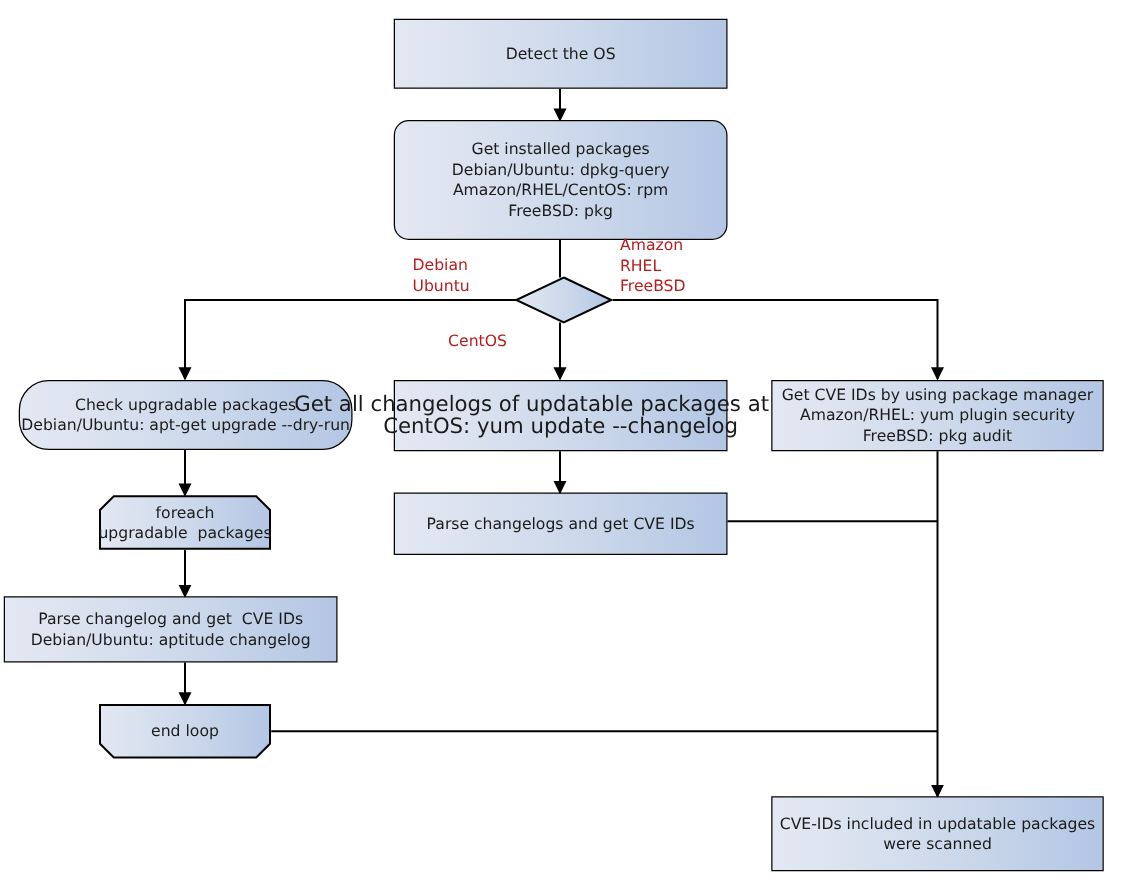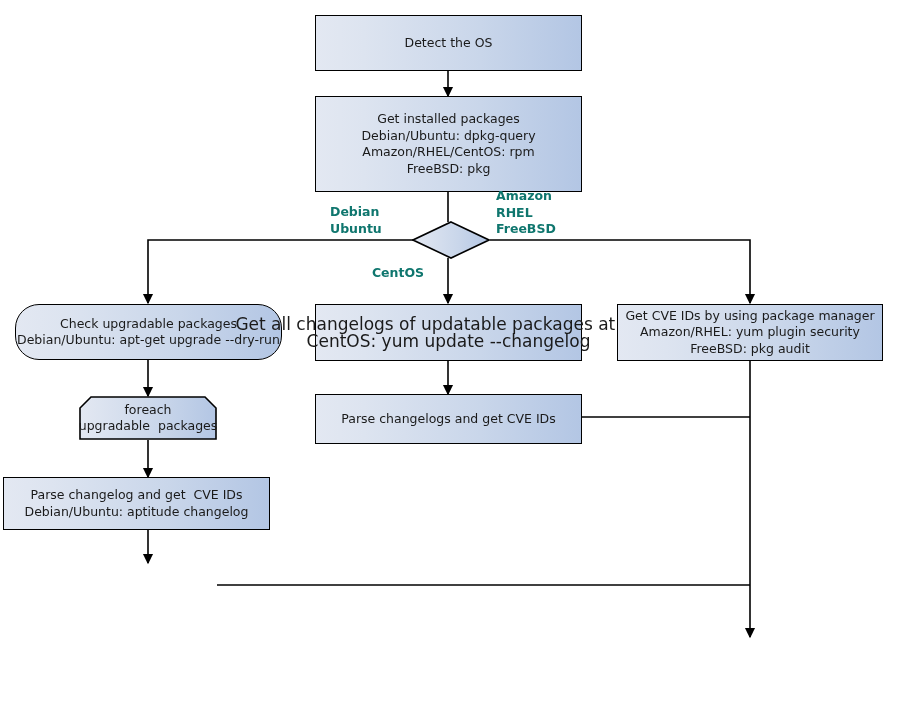--- a/index.html
+++ b/index.html
@@ -59,25 +59,24 @@
     top: 0;
   }
   .diamond-wrap {
     position: absolute;
     z-index: 2;
   }
   .edge-label {
     position: absolute;
     font-size: 12.5px;
     line-height: 16.5px;
-    color: #0f766e;
+    color: #b91c1c;
     white-space: pre;
     text-align: center;
     z-index: 3;
-    font-weight: bold;
   }
 </style>
 </head>
 <body>
 
 <div id="canvas">
 
   <svg id="connectors" viewBox="0 0 898 712" width="898" height="712">
     <defs>
       <marker id="arrow" viewBox="0 0 12 12" refX="9.6" refY="6" markerWidth="7.2" markerHeight="7.2" orient="auto-start-reverse">
@@ -109,21 +108,21 @@
       <path d="M 582 417 L 750 417"></path>
 
       <path d="M 217 585 L 750 585"></path>
     </g>
   </svg>
 
   <div class="node proc" style="left:315px; top:15px; width:267px; height:56px;">
     <span>Detect the OS</span>
   </div>
 
-  <div class="node proc" style="left:315px; top:96px; width:267px; height:96px;">
+  <div class="node proc" style="left:315px; top:96px; width:267px; height:96px;border-radius:12px;">
     <span>Get installed packages
 Debian/Ubuntu: dpkg-query
 Amazon/RHEL/CentOS: rpm
 FreeBSD: pkg</span>
   </div>
 
   <div class="diamond-wrap" style="left:412px; top:221px; width:78px; height:38px;">
     <svg width="78" height="38" viewBox="0 0 78 38">
       <defs>
         <linearGradient id="diaGrad" x1="0" y1="0" x2="1" y2="0">
@@ -136,21 +135,21 @@
     </svg>
   </div>
 
   <div class="edge-label" style="left:330px; top:204px; width:78px; text-align:left;">Debian
 Ubuntu</div>
 
   <div class="edge-label" style="left:496px; top:188px; width:90px; text-align:left;">Amazon
 RHEL
 FreeBSD</div>
 
-  <div class="edge-label" style="left:358px; top:265px; width:80px; ">CentOS</div>
+  <div class="edge-label" style="left:342px; top:265px; width:80px; ">CentOS</div>
 
   <div class="node proc" style="left:15px; top:304px; width:267px; height:56px;border-radius:24px;">
     <span>Check upgradable packages
 Debian/Ubuntu: apt-get upgrade --dry-run</span>
   </div>
 
   <div class="node proc" style="left:315px; top:304px; width:267px; height:57px; font-size:17px;">
     <span>Get all changelogs of updatable packages at once
 CentOS: yum update --changelog</span>
   </div>
@@ -180,15 +179,34 @@
 
   <div class="node proc" style="left:315px; top:394px; width:267px; height:50px;align-items:center;">
     <span>Parse changelogs and get CVE IDs</span>
   </div>
 
   <div class="node proc" style="left:3px; top:477px; width:267px; height:53px;">
     <span>Parse changelog and get  CVE IDs
 Debian/Ubuntu: aptitude changelog</span>
   </div>
 
-
+  <div class="loop-wrap" style="left:79px; top:563px; width:138px; height:44px;">
+    <svg class="loop-outline" width="138" height="44" viewBox="0 0 138 44">
+      <defs>
+        <linearGradient id="loopGradB" x1="0" y1="0" x2="1" y2="0">
+          <stop offset="0%" stop-color="#e3e8f2"></stop>
+          <stop offset="60%" stop-color="#c9d6ea"></stop>
+          <stop offset="100%" stop-color="#b3c6e4"></stop>
+        </linearGradient>
+      </defs>
+      <path d="M 1 1 L 137 1 L 137 32 L 126 43 L 12 43 L 1 32 z" fill="url(#loopGradB)" stroke="#000000" stroke-width="1.6"></path>
+    </svg>
+    <div class="node" style="width:138px; height:44px;">
+      <span>end loop</span>
+    </div>
+  </div>
+
+  <div class="node proc" style="left:617px; top:637px; width:266px; height:60px;">
+    <span>CVE-IDs included in updatable packages
+were scanned</span>
+  </div>
 
 </div>
 
 </body></html>

